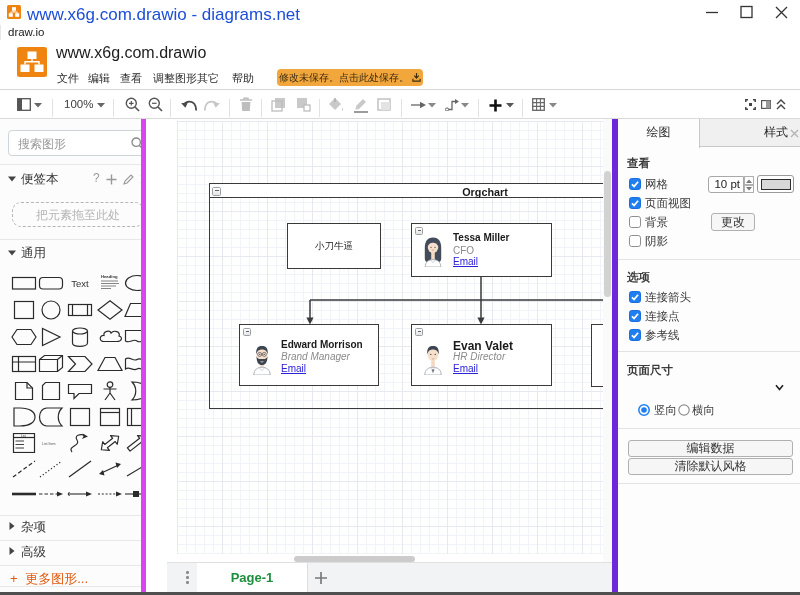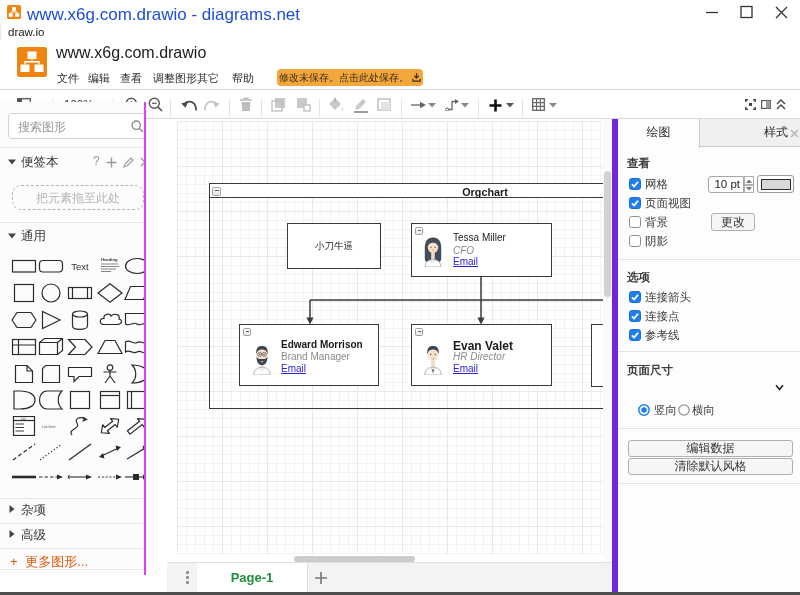--- a/index.html
+++ b/index.html
@@ -152,21 +152,21 @@
     <path d="M0.8,3 V0.8 H3 M8,0.8 H10.2 V3 M10.2,8 V10.2 H8 M3,10.2 H0.8 V8" fill="none" stroke="#444" stroke-width="1.5"></path>
   </svg>
 <svg class="ic" style="left:761px;top:100px" width="10" height="9" viewBox="0 0 10 9">
     <rect x="0.6" y="0.6" width="8.8" height="7.8" fill="none" stroke="#555" stroke-width="1.2"></rect>
     <rect x="5" y="0.6" width="4.4" height="7.8" fill="#9a9a9a"></rect>
   </svg>
 <svg class="ic" style="left:776px;top:99px" width="10" height="11" viewBox="0 0 10 11">
     <path d="M1,5 L5,1 L9,5 M1,10 L5,6 L9,10" fill="none" stroke="#444" stroke-width="1.4"></path>
   </svg>
 
-<div class="abs" style="left:0;top:102px;width:146px;height:473px;background:#fcfcfc;border-right:2px solid #d946ef;overflow:hidden">
+<div class="abs" style="left:0;top:119px;width:146px;height:473px;background:#fcfcfc;border-right:5px solid #d946ef;overflow:hidden">
  <div class="abs" style="left:8px;top:11px;width:141px;height:26px;background:#fff;border:1px solid #cfd4d9;border-radius:4px">
   <div class="abs" style="left:9px;top:5px;font-size:12px;color:#999">搜索图形</div>
   <svg class="abs" style="left:122px;top:6px" width="13" height="13" viewBox="0 0 13 13">
         <circle cx="5.2" cy="5.2" r="4.2" fill="none" stroke="#8a8a8a" stroke-width="1.3"></circle>
         <path d="M8.4,8.4 L12,12" stroke="#8a8a8a" stroke-width="1.4"></path>
       </svg>
  </div>
  <div class="sep" style="top:45px;width:159px"></div>
  <svg class="abs" style="left:8px;top:57px" width="8" height="6">
       <path d="M0,0.5h8l-4,5z" fill="#444"></path>
@@ -388,22 +388,22 @@
       <path d="M12,1.5 C6,1.5 3.8,6 3.8,12 V22.5 C3.8,25 5.2,26.2 7.2,26.2 H16.8 C18.8,26.2 20.2,25 20.2,22.5 V12 C20.2,6 18,1.5 12,1.5 Z" fill="#434c5a"></path>
       <rect x="10.2" y="15.8" width="3.6" height="8.4" fill="#f3d9c4"></rect>
       <path d="M4.2,31 C4.2,25.8 7.8,23.6 12,23.6 C16.2,23.6 19.8,25.8 19.8,31 Z" fill="#fff" stroke="#9aa2ac" stroke-width="0.8"></path>
       <path d="M9.7,24 L12,26.6 L14.3,24" fill="none" stroke="#b9bfc6" stroke-width="0.7"></path>
       <ellipse cx="12" cy="11" rx="5.3" ry="6.1" fill="#f6dfcb"></ellipse>
       <path d="M6.5,11.5 C5.8,4.6 8.9,3.3 12,3.3 C15.1,3.3 18.2,4.6 17.5,11.5 C16.4,7.2 14.1,6.7 12,6.7 C9.9,6.7 7.6,7.2 6.5,11.5 Z" fill="#434c5a"></path>
       <circle cx="10" cy="11.3" r="0.6" fill="#3a3a3a"></circle>
       <circle cx="14" cy="11.3" r="0.6" fill="#3a3a3a"></circle>
       <path d="M10.8,13.9 q1.2,1 2.4,0" stroke="#c08a6c" stroke-width="0.6" fill="none"></path>
     </svg>
- <div class="abs" style="left:286px;top:113px;font-size:10px;font-weight:normal;color:#1a1a1a">Tessa Miller</div>
- <div class="abs" style="left:286px;top:125.5px;font-size:10px;font-style:italic;color:#8a8a8a">CFO</div>
+ <div class="abs" style="left:286px;top:113px;font-size:10px;font-weight:bold;color:#1a1a1a">Tessa Miller</div>
+ <div class="abs" style="left:286px;top:125.5px;font-size:10px;color:#8a8a8a">CFO</div>
  <div class="abs" style="left:286px;top:137px;font-size:10px;color:#2b22d8;text-decoration:underline">Email</div>
 
  <div class="abs" style="left:72px;top:205px;width:140px;height:62px;border:1.6px solid #3a3a3a;background:#fff"></div>
  <div class="abs" style="left:76px;top:209px;width:8px;height:8px;background:linear-gradient(#fefefe,#e4e4e4);border:1px solid #9aa0a6;border-radius:1.5px">
       <div style="position:absolute;left:1.5px;right:1.5px;top:2px;height:1.4px;background:#5f6368"></div>
     </div>
  <svg class="abs" style="left:83px;top:224px" width="24" height="32" viewBox="0 0 24 32">
       <rect x="10.2" y="16.5" width="3.6" height="8" fill="#f3d9c4"></rect>
       <path d="M3.8,32 C3.8,26.5 7.6,24.3 12,24.3 C16.4,24.3 20.2,26.5 20.2,32 Z" fill="#fff" stroke="#9aa2ac" stroke-width="0.8"></path>
       <path d="M9.3,24.7 L12,27.6 L14.7,24.7" fill="none" stroke="#b9bfc6" stroke-width="0.7"></path>
@@ -411,21 +411,21 @@
       <path d="M6.3,11.5 C5.6,4.4 8.8,3 12,3 C15.2,3 18.4,4.4 17.7,11.5 C16.6,7.2 14.2,6.6 12,6.6 C9.8,6.6 7.4,7.2 6.3,11.5 Z" fill="#3c4550"></path>
       <path d="M6.5,13 C6.5,19.8 8.6,22 12,22 C15.4,22 17.5,19.8 17.5,13 C16.4,16.6 14.4,16.1 12,16.1 C9.6,16.1 7.6,16.6 6.5,13 Z" fill="#3c4550"></path>
       <path d="M10.6,18.6 q1.4,0.9 2.8,0" stroke="#f6dfcb" stroke-width="0.8" fill="none"></path>
       <circle cx="9.8" cy="11.4" r="0.6" fill="#333"></circle>
       <circle cx="14.2" cy="11.4" r="0.6" fill="#333"></circle>
       <circle cx="9.7" cy="11.4" r="2" fill="none" stroke="#4a4a4a" stroke-width="0.7"></circle>
       <circle cx="14.3" cy="11.4" r="2" fill="none" stroke="#4a4a4a" stroke-width="0.7"></circle>
       <path d="M11.7,11.2 h0.6" stroke="#4a4a4a" stroke-width="0.7"></path>
     </svg>
  <div class="abs" style="left:114px;top:220px;font-size:10px;font-weight:bold;color:#1a1a1a">Edward Morrison</div>
- <div class="abs" style="left:114px;top:232px;font-size:10px;color:#8a8a8a">Brand Manager</div>
+ <div class="abs" style="left:114px;top:232px;font-size:10px;font-style:italic;color:#8a8a8a">Brand Manager</div>
  <div class="abs" style="left:114px;top:243.5px;font-size:10px;color:#2b22d8;text-decoration:underline">Email</div>
 
  <div class="abs" style="left:244px;top:205px;width:141px;height:62px;border:1.6px solid #3a3a3a;background:#fff"></div>
  <div class="abs" style="left:248px;top:209px;width:8px;height:8px;background:linear-gradient(#fefefe,#e4e4e4);border:1px solid #9aa0a6;border-radius:1.5px">
       <div style="position:absolute;left:1.5px;right:1.5px;top:2px;height:1.4px;background:#5f6368"></div>
     </div>
  <svg class="abs" style="left:254px;top:224px" width="24" height="32" viewBox="0 0 24 32">
       <rect x="10.2" y="16.5" width="3.6" height="8" fill="#f3d9c4"></rect>
       <path d="M3.8,32 C3.8,26.5 7.6,24.3 12,24.3 C16.4,24.3 20.2,26.5 20.2,32 Z" fill="#fff" stroke="#9aa2ac" stroke-width="0.8"></path>
       <path d="M9.3,24.7 L12,27.6 L14.7,24.7" fill="none" stroke="#b9bfc6" stroke-width="0.7"></path>

